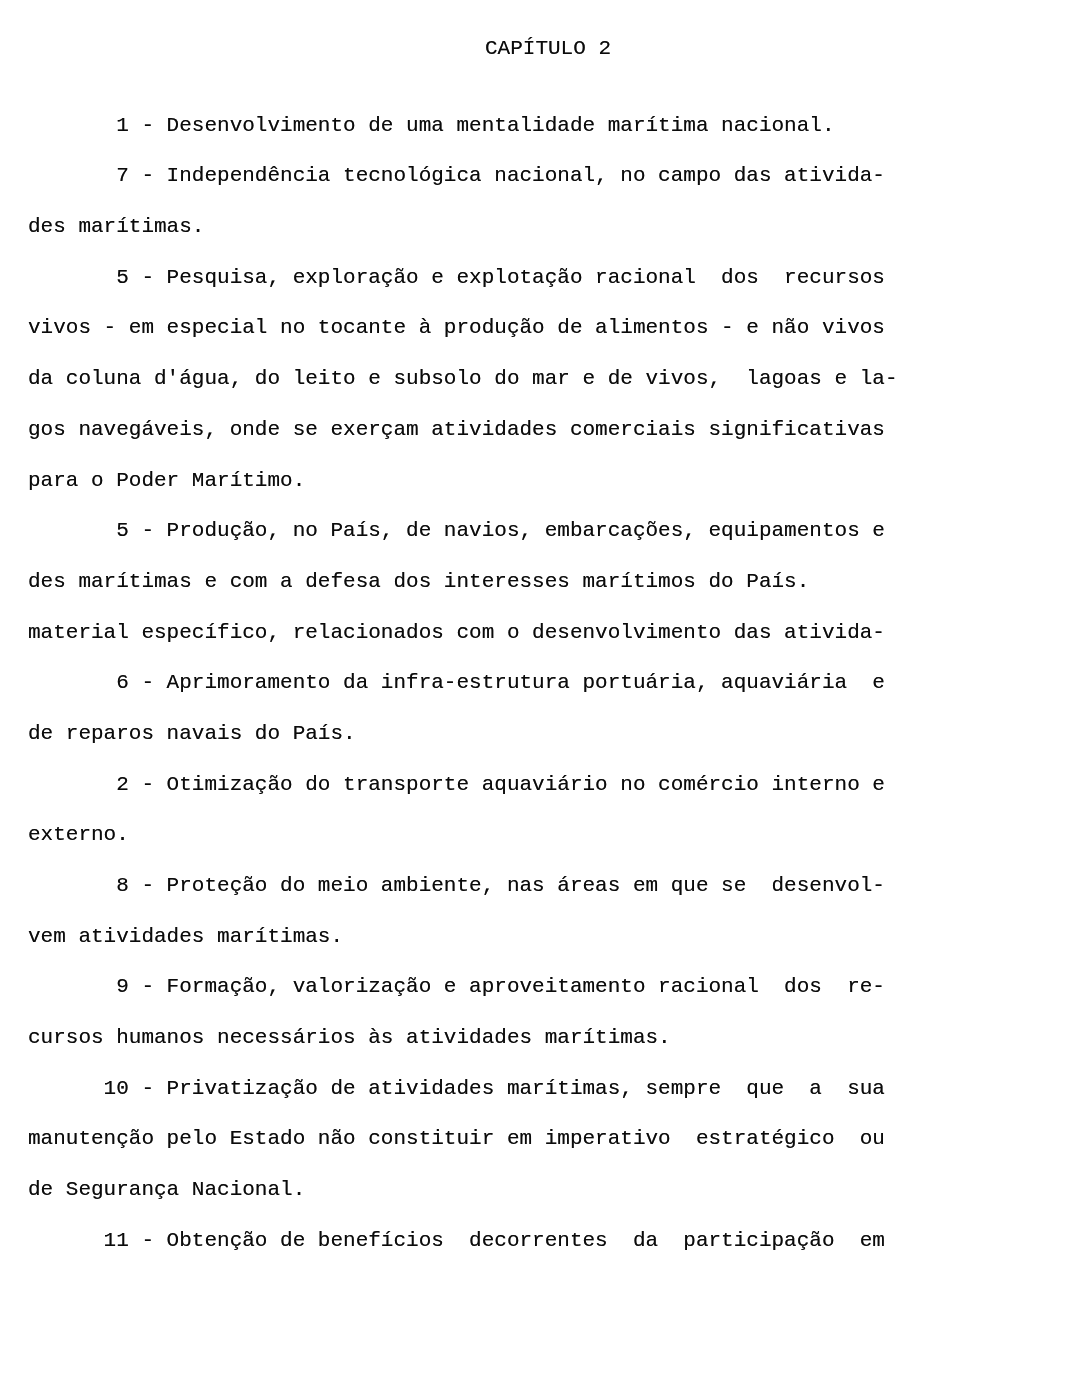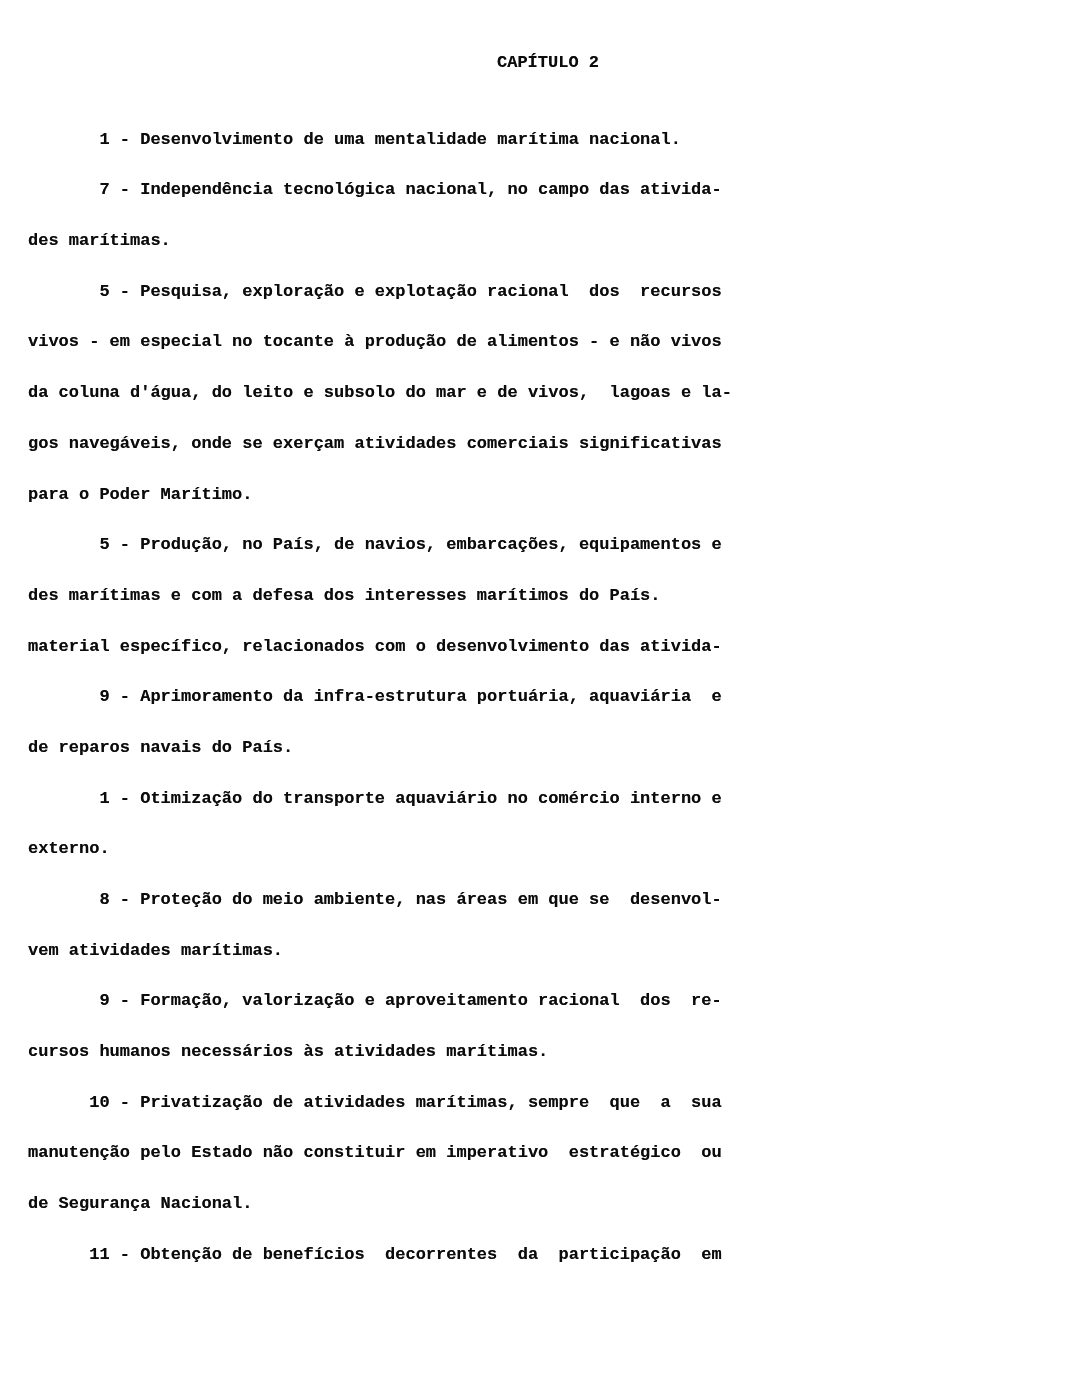--- a/index.html
+++ b/index.html
@@ -10,25 +10,25 @@
   .page {
     position: relative;
     width: 1086px;
     height: 1391px;
     background: #ffffff;
     overflow: hidden;
   }
   .textcol {
     position: absolute;
     left: 28px;
-    top: 38px;
+    top: 24px;
     width: 1040px;
     font-family: "Liberation Mono", "DejaVu Sans Mono", monospace;
-    font-weight: 700;
-    font-size: 17px;
+    font-weight: 400;
+    font-size: 21px;
     line-height: 50.7px;
     color: #0b0b0b;
     text-shadow: 0 0 0.5px rgba(0,0,0,0.55);
   }
   .line {
     white-space: pre;
     height: 50.7px;
   }
   .center {
     text-align: center;
@@ -48,23 +48,23 @@
     <div class="line">       7 - Independência tecnológica nacional, no campo das ativida-</div>
     <div class="line">des marítimas.</div>
     <div class="line">       5 - Pesquisa, exploração e explotação racional  dos  recursos</div>
     <div class="line">vivos - em especial no tocante à produção de alimentos - e não vivos</div>
     <div class="line">da coluna d'água, do leito e subsolo do mar e de vivos,  lagoas e la-</div>
     <div class="line">gos navegáveis, onde se exerçam atividades comerciais significativas</div>
     <div class="line">para o Poder Marítimo.</div>
     <div class="line">       5 - Produção, no País, de navios, embarcações, equipamentos e</div>
     <div class="line">des marítimas e com a defesa dos interesses marítimos do País.</div>
     <div class="line">material específico, relacionados com o desenvolvimento das ativida-</div>
-    <div class="line">       9 - Aprimoramento da infra-estrutura portuária, aquaviária  e</div>
+    <div class="line">       6 - Aprimoramento da infra-estrutura portuária, aquaviária  e</div>
     <div class="line">de reparos navais do País.</div>
-    <div class="line">       1 - Otimização do transporte aquaviário no comércio interno e</div>
+    <div class="line">       2 - Otimização do transporte aquaviário no comércio interno e</div>
     <div class="line">externo.</div>
     <div class="line">       8 - Proteção do meio ambiente, nas áreas em que se  desenvol-</div>
     <div class="line">vem atividades marítimas.</div>
     <div class="line">       9 - Formação, valorização e aproveitamento racional  dos  re-</div>
     <div class="line">cursos humanos necessários às atividades marítimas.</div>
     <div class="line">      10 - Privatização de atividades marítimas, sempre  que  a  sua</div>
     <div class="line">manutenção pelo Estado não constituir em imperativo  estratégico  ou</div>
     <div class="line">de Segurança Nacional.</div>
     <div class="line">      11 - Obtenção de benefícios  decorrentes  da  participação  em</div>
   </div>

